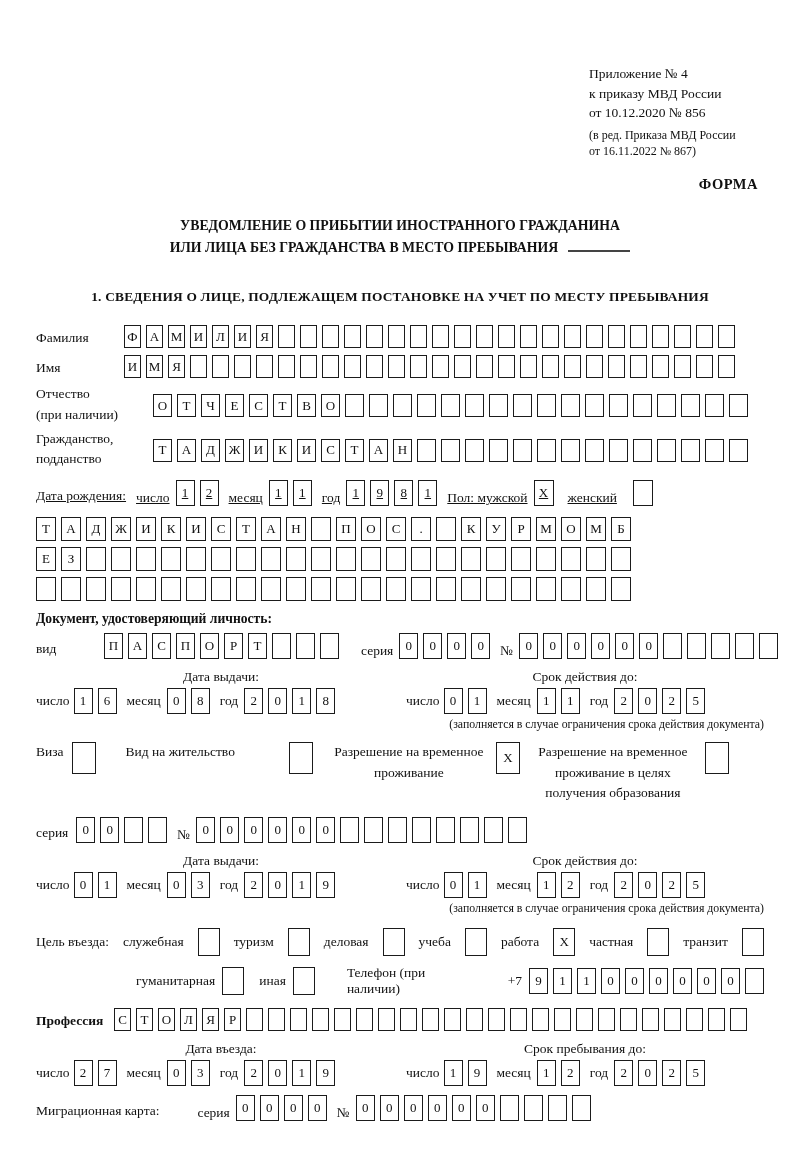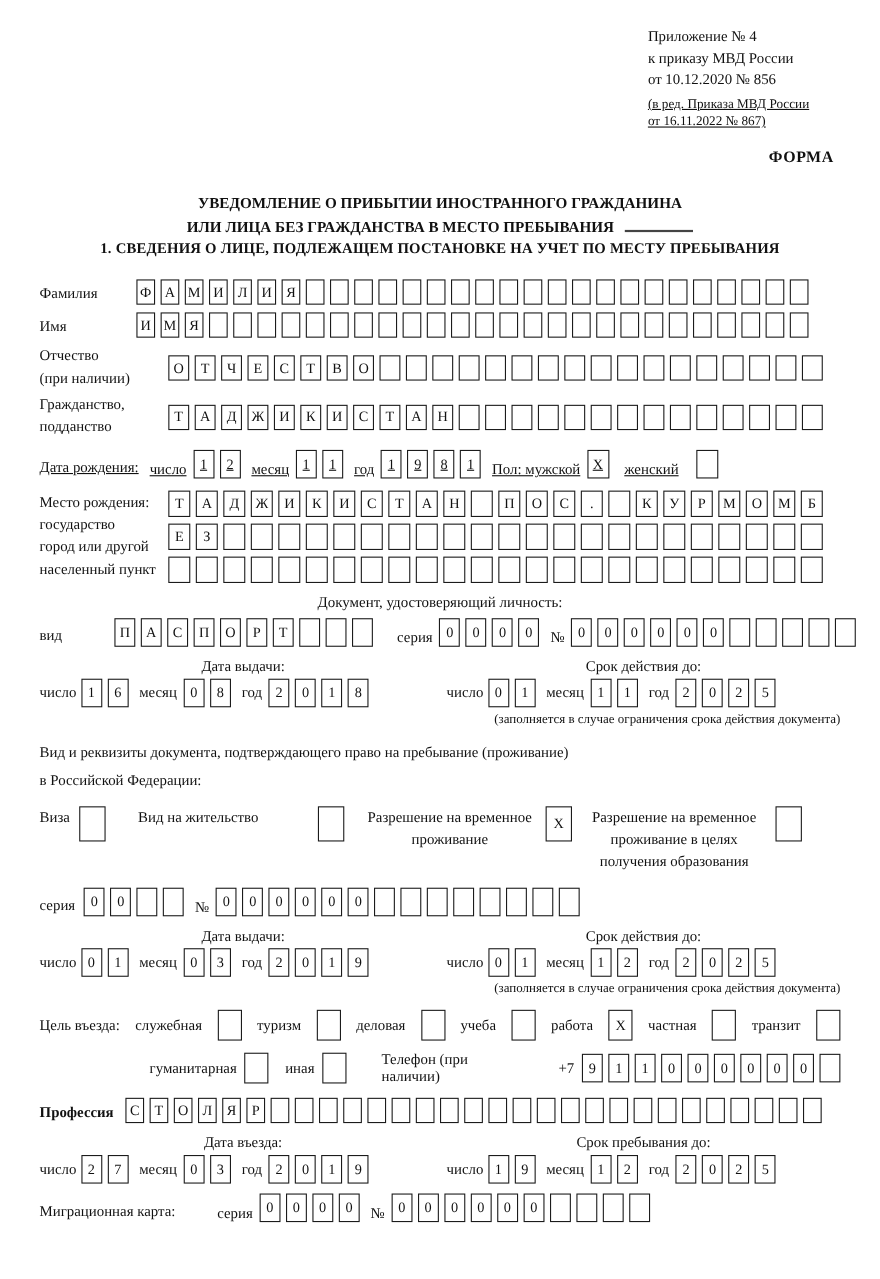--- a/index.html
+++ b/index.html
@@ -1,31 +1,31 @@
 <!DOCTYPE html>
 <html lang="ru"><head>
 <meta charset="utf-8">
 <style>
   html,body{margin:0;padding:0;}
   body{
     width:800px;height:1163px;background:#ffffff;color:#111;
     font-family:"Liberation Serif", serif;font-size:13.5px;
     overflow:hidden;
   }
-  .page{padding:23px 36px 0 36px;position:relative;}
+  .page{padding:64px 36px 0 36px;position:relative;}
 
   
   .appendix{margin-left:auto;width:175px;line-height:1.45;}
-  .appendix .small{font-size:12px;line-height:1.4;margin-top:4px;text-decoration:underline;}
+  .appendix .small{font-size:12px;line-height:1.4;margin-top:4px;}
   .forma{text-align:right;font-weight:bold;font-size:14.5px;letter-spacing:.5px;margin-top:16px;padding-right:6px;}
 
   
   .title{ text-align:center;font-weight:bold;font-size:13.8px;margin-top:22px;line-height:1.6;}
   .blank-line{display:inline-block;width:62px;border-bottom:2px solid #444;height:12px;margin-left:10px;vertical-align:baseline;}
-  .sec-head{text-align:center;font-weight:bold;font-size:13.4px;letter-spacing:.2px;}
+  .sec-head{text-align:center;font-weight:bold;font-size:13.4px;margin-top:30px;letter-spacing:.2px;}
 
   
   .frow{display:flex;align-items:flex-end;margin-top:7px;}
   .frow.top{align-items:center;}
   .rlabel{flex-shrink:0;line-height:1.5;}
   .boxes{display:inline-flex;gap:5px;flex-wrap:nowrap;}
   .cell{
     box-sizing:border-box;flex:0 0 auto;width:17px;height:23px;
     border:1.8px solid #1b1b1b;display:inline-flex;align-items:center;justify-content:center;
     font-size:13px;background:#fff;
@@ -42,21 +42,21 @@
 
   
   .datecols{display:flex;margin-top:10px;}
   .dcol{display:flex;flex-direction:column;}
   .dcol.left{width:370px;}
   .dcol.right{flex:1;}
   .dcol-label{text-align:center;margin-bottom:3px;}
   .dcol .dates{display:flex;align-items:center;}
   .note{font-size:11.8px;text-align:right;margin-top:3px;}
 
-  .center-head{text-align:center;font-weight:normal;margin-top:10px;font-size:13.6px;}
+  .center-head{text-align:left;font-weight:bold;margin-top:10px;font-size:13.6px;}
 
   .res-row{display:flex;align-items:flex-start;margin-top:10px;gap:9px;}
   .opt{display:flex;align-items:flex-start;gap:8px;}
   .opt-text{line-height:1.5;}
   .opt-text.c{text-align:center;}
   .opt-text.w150{width:158px;}
   .opt-text.w165{width:168px;}
 
   .goal-row{display:flex;align-items:center;gap:14px;margin-top:12px;}
   .goal-row2{display:flex;align-items:center;gap:7px;margin-top:9px;margin-left:100px;}
@@ -245,26 +245,20 @@
     <span class="boxes cb">
         <span class="cell">X</span>
       </span>
     <span class="mini-label" style="margin-left:14px;">женский</span>
     <span class="boxes cb" style="margin-left:10px;">
         <span class="cell"></span>
       </span>
   </div>
 
   <div class="frow top" style="margin-top:9px;">
-    <div class="rlabel" style="width:117px;">
-      <div>Место рождения:</div>
-      <div>государство</div>
-      <div>город или другой</div>
-      <div>населенный пункт</div>
-    </div>
     <div class="vstack" style="margin-top:2px;">
       <div class="boxes w20">
           <span class="cell">Т</span>
           <span class="cell">А</span>
           <span class="cell">Д</span>
           <span class="cell">Ж</span>
           <span class="cell">И</span>
           <span class="cell">К</span>
           <span class="cell">И</span>
           <span class="cell">С</span>
@@ -420,24 +414,20 @@
             <span class="cell">2</span>
             <span class="cell">0</span>
             <span class="cell">2</span>
             <span class="cell">5</span>
           </span>
       </div>
       <div class="note">(заполняется в случае ограничения срока действия документа)</div>
     </div>
   </div>
 
-  <div style="margin-top:10px;line-height:1.9;">
-    <div>Вид и реквизиты документа, подтверждающего право на пребывание (проживание)</div>
-    <div>в Российской Федерации:</div>
-  </div>
 
   <div class="res-row">
     <div class="opt">
       <span class="opt-text">Виза</span>
       <span class="boxes cb-lg">
           <span class="cell"></span>
         </span>
     </div>
     <div class="opt" style="margin-left:21px;gap:36px;">
       <span class="opt-text">Вид на жительство</span>

